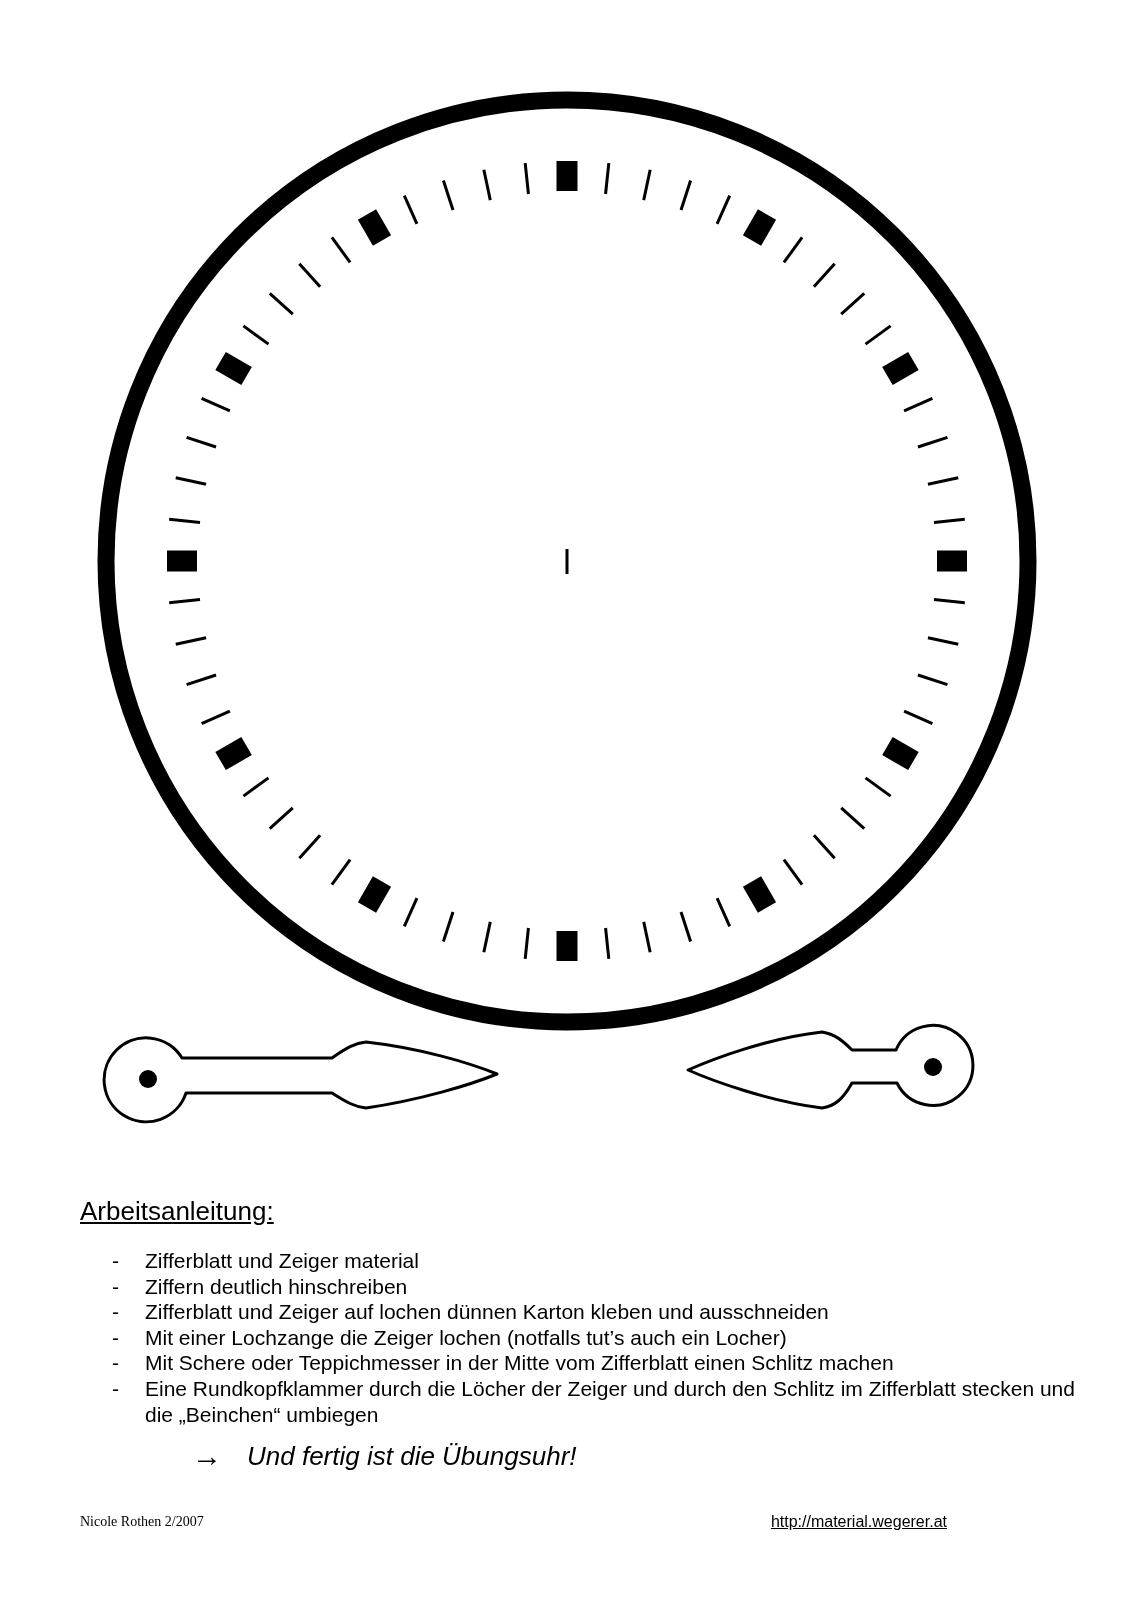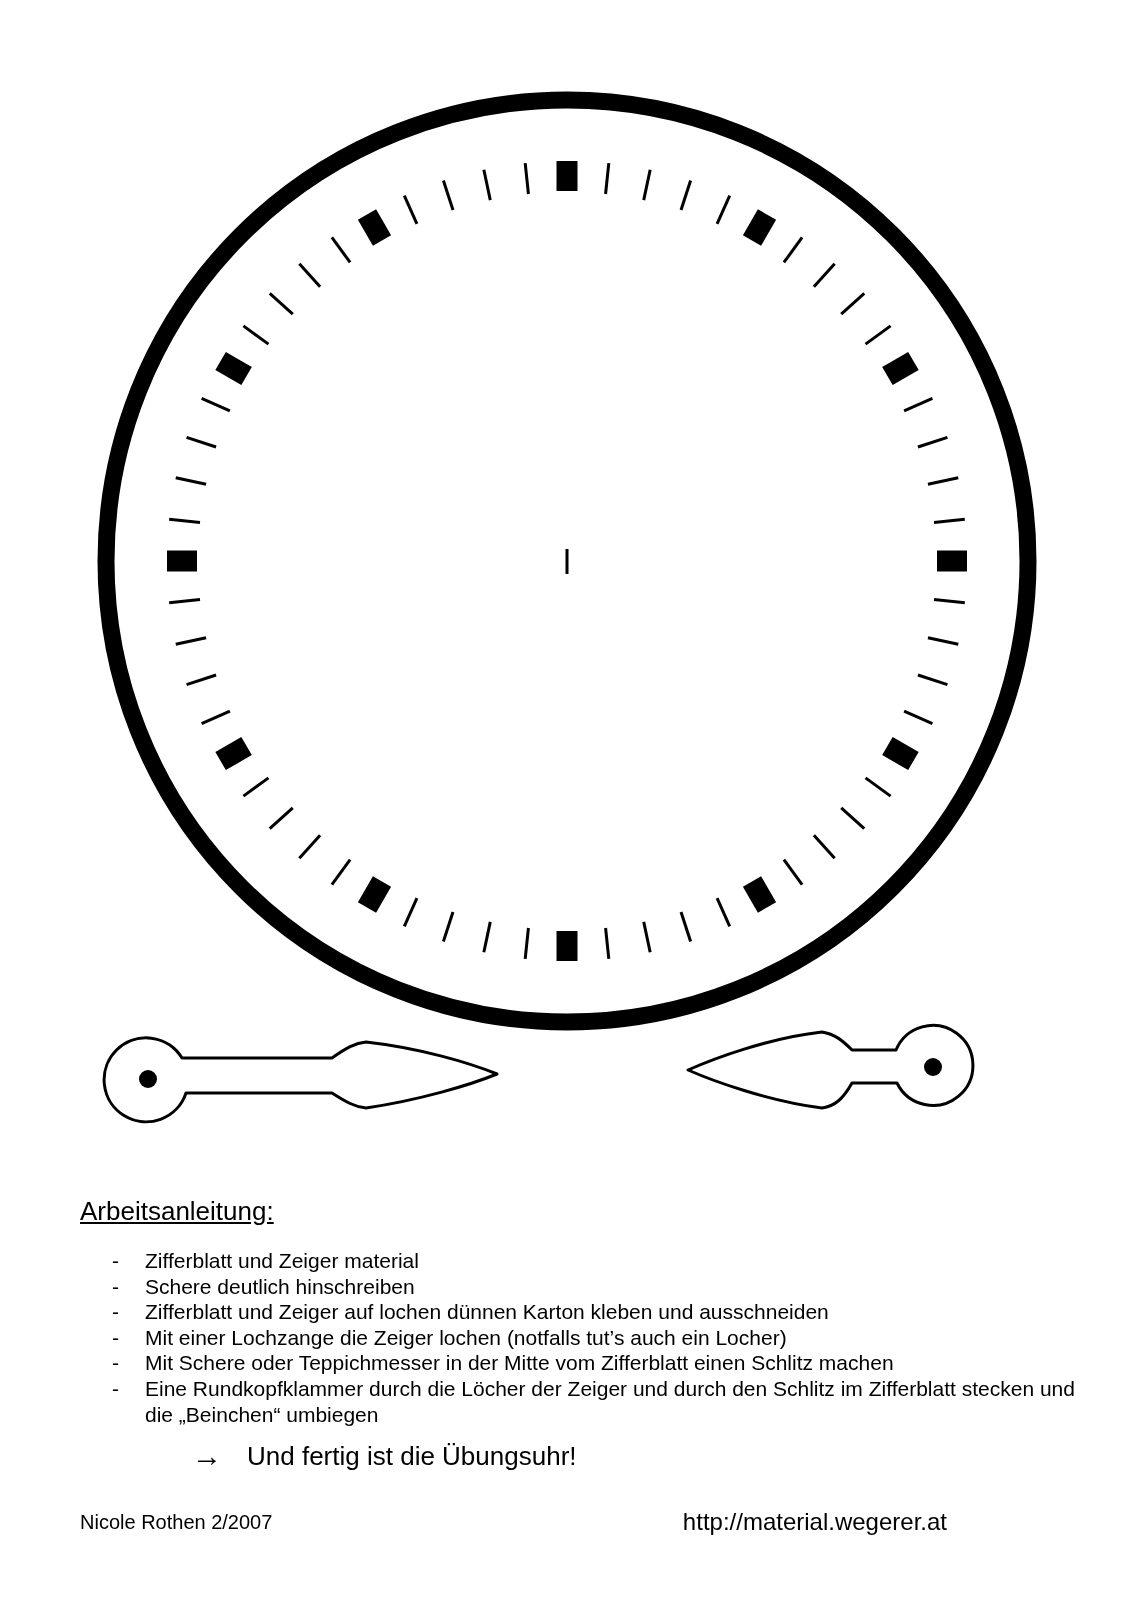--- a/index.html
+++ b/index.html
@@ -28,29 +28,29 @@
   }
   .ilist .li { display: flex; align-items: flex-start; }
   .ilist .dash { display: inline-block; width: 33px; flex: 0 0 33px; }
   .ilist .txt { display: inline-block; width: 930px; }
 
   .arrow-row {
     position: absolute; left: 192px; top: 1441px;
     display: flex; align-items: center;
   }
   .arrow-glyph { font-size: 30px; line-height: 30px; width: 55px; }
-  .conclusion  { font-size: 26px; line-height: 30px; }
+  .conclusion  { font-size: 26px; line-height: 30px; font-style: italic; }
 
   .footer-author {
     position: absolute; left: 80px; top: 1510px;
-    font-size: 20px; line-height: 24px;
+    font-size: 14px; line-height: 24px; font-family: Liberation Serif, serif;
   }
   .footer-url {
     position: absolute; right: 183px; top: 1510px;
-    font-size: 24px; line-height: 24px;
+    font-size: 16px; line-height: 24px; text-decoration: underline;
   }
 </style>
 </head>
 <body>
 
 <div class="page">
 
   <svg class="clock-svg" width="1130" height="1165" viewBox="0 0 1130 1165">
 
     <circle cx="567" cy="561" r="461" fill="none" stroke="#000" stroke-width="17"></circle>
@@ -148,21 +148,21 @@
 
   <div class="heading">Arbeitsanleitung:</div>
 
   <div class="ilist" id="instruction-list">
       <div class="li">
         <span class="dash">-</span>
         <span class="txt">Zifferblatt und Zeiger material</span>
       </div>
       <div class="li">
         <span class="dash">-</span>
-        <span class="txt">Schere deutlich hinschreiben</span>
+        <span class="txt">Ziffern deutlich hinschreiben</span>
       </div>
       <div class="li">
         <span class="dash">-</span>
         <span class="txt">Zifferblatt und Zeiger auf lochen dünnen Karton kleben und ausschneiden</span>
       </div>
       <div class="li">
         <span class="dash">-</span>
         <span class="txt">Mit einer Lochzange die Zeiger lochen (notfalls tut’s auch ein Locher)</span>
       </div>
       <div class="li">

